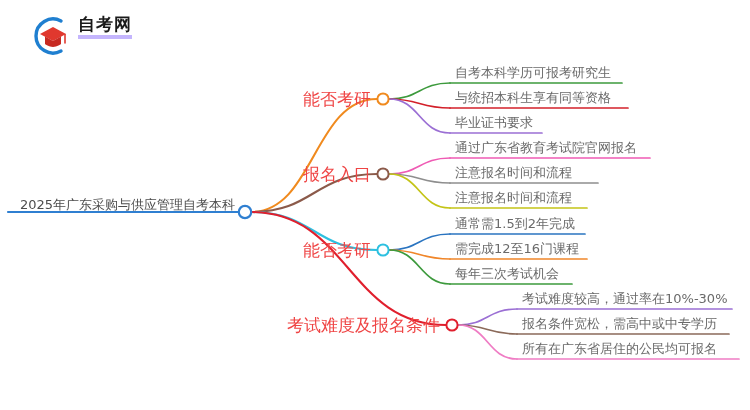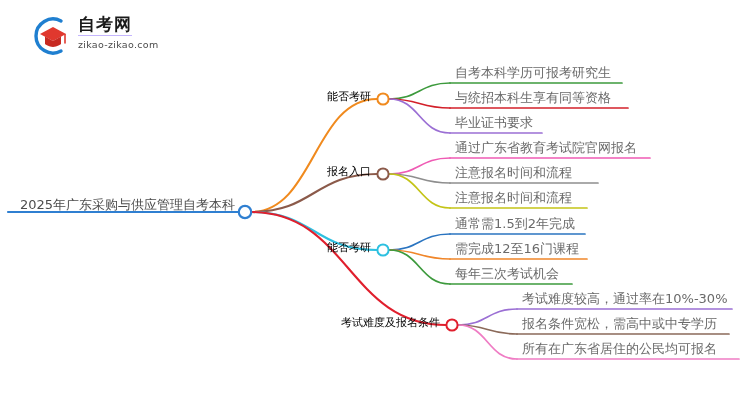--- a/index.html
+++ b/index.html
@@ -43,21 +43,21 @@
     width: 128px;
   }
   .logo-title {
     font-family: "DejaVu Sans", sans-serif;
     font-size: 17px;
     font-weight: bold;
     color: #1a1a1a;
     letter-spacing: 1px;
     line-height: 20px;
     padding-bottom: 1px;
-    border-bottom: 1px solid #c4b5fd;
+    border-bottom: 4px solid #c4b5fd;
     display: inline-block;
   }
   .logo-sub {
     font-family: "DejaVu Sans", sans-serif;
     font-size: 9.5px;
     color: #4a4a4a;
     letter-spacing: 0.3px;
     margin-top: 3px;
   }
   
@@ -67,43 +67,42 @@
     color: #5a5a5a;
     white-space: nowrap;
     line-height: 1;
   }
   .root-label {
     font-size: 13px;
     color: #4d4d4d;
     text-align: right;
   }
   .branch-label {
-    font-size: 11px;
-    color: #000000;
+    font-size: 17px;
+    color: #ef4444;
     text-align: right;
   }
   .leaf-label {
     font-size: 13px;
     color: #6a6a6a;
     text-align: left;
   }
 </style>
 </head>
 <body>
 
 <div class="logo">
   <svg class="logo-mark" viewBox="0 0 44 44">
     <path d="M33 7 A17 17 0 1 0 33 37" fill="none" stroke="#1f7fd0" stroke-width="3.4" stroke-linecap="round"></path>
     <path d="M12 20 L25 13 L38 20 L25 27 Z" fill="#e0382e"></path>
     <path d="M17 22.5 L17 30 C17 30 21 33 25 33 C29 33 33 30 33 30 L33 22.5 L25 27 Z" fill="#c72a22"></path>
     <path d="M37 20.5 L37 29" stroke="#e0382e" stroke-width="1.6" stroke-linecap="round" fill="none"></path>
   </svg>
   <div class="logo-text">
     <div class="logo-title">自考网</div>
-    <div class="logo-sub">zikao-zikao.com</div>
   </div>
 </div>
 
 <svg id="canvas" viewBox="0 0 750 410" xmlns="http://www.w3.org/2000/svg">
   <g id="links">
       <path d="M251,212 C314,212 314,99 377,99" fill="none" stroke="#f08a1e" stroke-width="2.1" stroke-linecap="round"></path>
       <path d="M389,99 C419.5,99 419.5,83 450,83" fill="none" stroke="#3d9a3d" stroke-width="1.7" stroke-linecap="round"></path>
       <line x1="450" y1="83" x2="622" y2="83" stroke="#3d9a3d" stroke-width="1.7" stroke-linecap="round"></line>
       <path d="M389,99 C419.5,99 419.5,108 450,108" fill="none" stroke="#d3202a" stroke-width="1.7" stroke-linecap="round"></path>
       <line x1="450" y1="108" x2="628" y2="108" stroke="#d3202a" stroke-width="1.7" stroke-linecap="round"></line>

